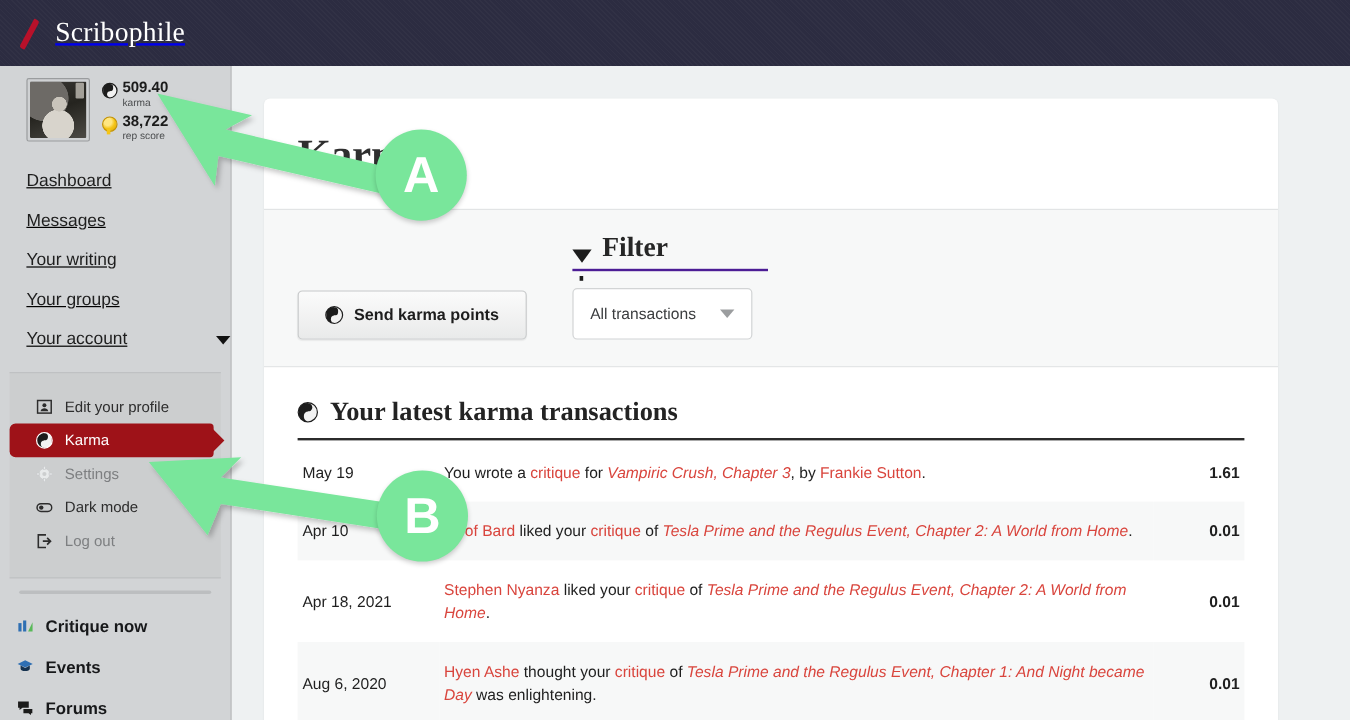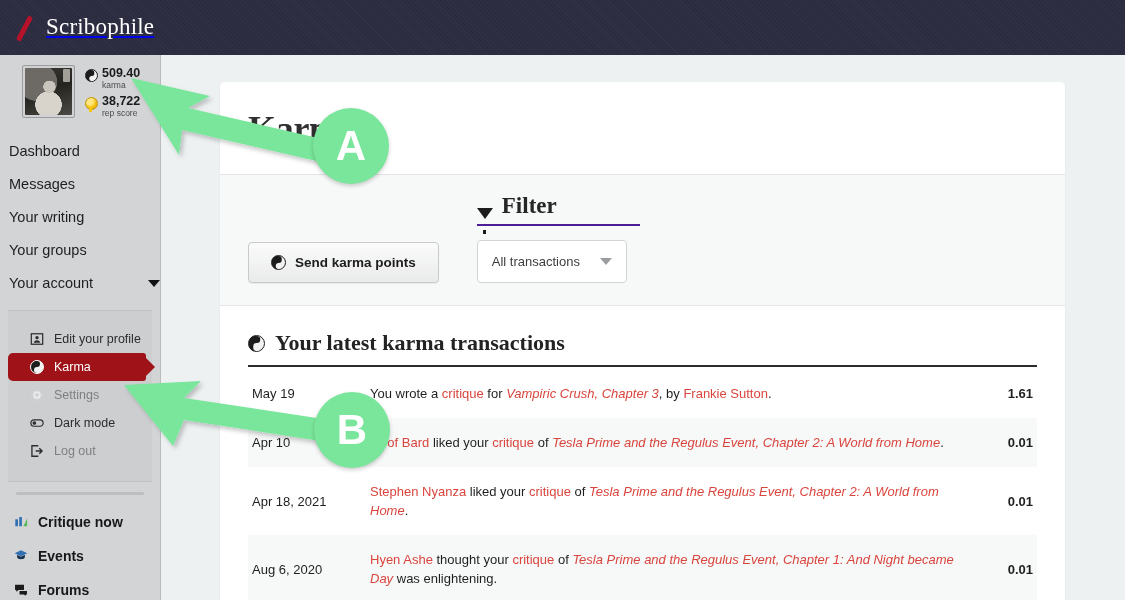--- a/index.html
+++ b/index.html
@@ -33,21 +33,21 @@
     border-radius: 1px 2px 1px 2px;
   }
   .logo-text {
     font-family: "Liberation Serif", serif;
     font-size: 23px; color: #ffffff; letter-spacing: .2px;
     font-weight: 400;
   }
 
   
   .sidebar {
-    position: absolute; left: 0; top: 55px; width: 161px; height: 545px;
+    position: absolute; left: 0; top: 55px; width: 193px; height: 545px;
     background: #d2d4d6;
     border-right: 1px solid #b9bbbd;
     z-index: 20;
   }
   .profile-row {
     display: flex; align-items: flex-start; padding: 10px 0 6px 22px; gap: 10px;
   }
   .avatar {
     width: 53px; height: 53px; border: 1px solid #9a9c9e; background: #cfd1d3;
     padding: 2px; flex: none; border-radius: 2px;
@@ -84,21 +84,21 @@
     background: radial-gradient(circle at 35% 32%, #ffe680 0 30%, #f5c518 55%, #d9a406 100%);
     border: 1px solid #c49303; position: relative;
   }
   .medal::after {
     content: ""; position: absolute; left: 3px; bottom: -3px;
     width: 3px; height: 5px; background: #f5c518;
   }
   .stat-num { font-size: 12.5px; color: #1b1b1b; font-weight: 700; line-height: 13px; }
   .stat-lbl { font-size: 8.5px; color: #4a4c4e; line-height: 11px; }
 
-  .nav-main { padding: 6px 0 8px 9px; }
+  .nav-main { padding: 6px 0 8px 22px; text-decoration: underline; }
   .nav-main a {
     display: block; font-size: 14.5px; color: #1e1e1e; text-decoration: none;
     padding: 8px 0; line-height: 17px;
   }
   .nav-main a.withchev { display: flex; align-items: center; gap: 36px; justify-content: space-between; }
   .chev {
     width: 0; height: 0; border-left: 6.5px solid transparent;
     border-right: 6.5px solid transparent; border-top: 7px solid #111;
   }
 

